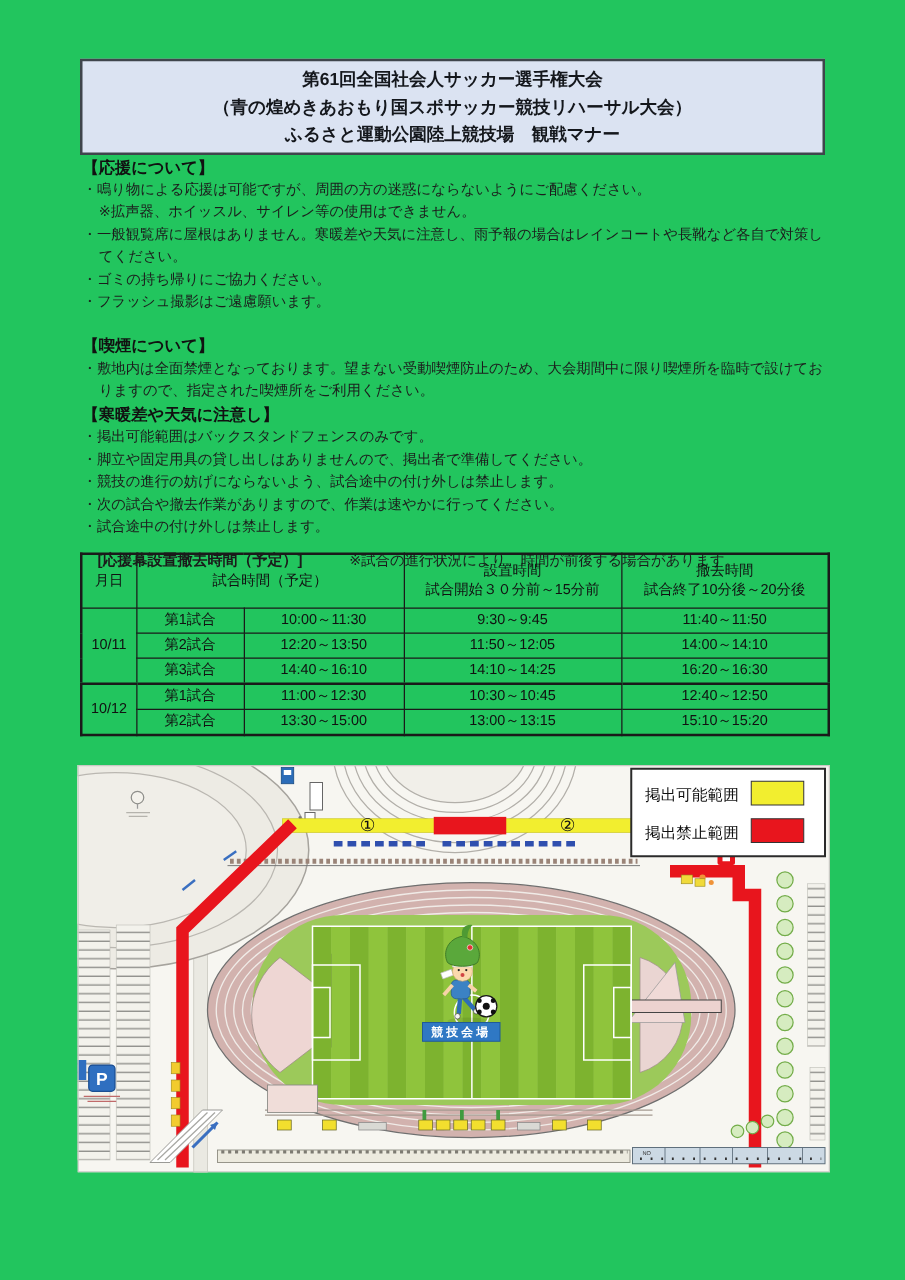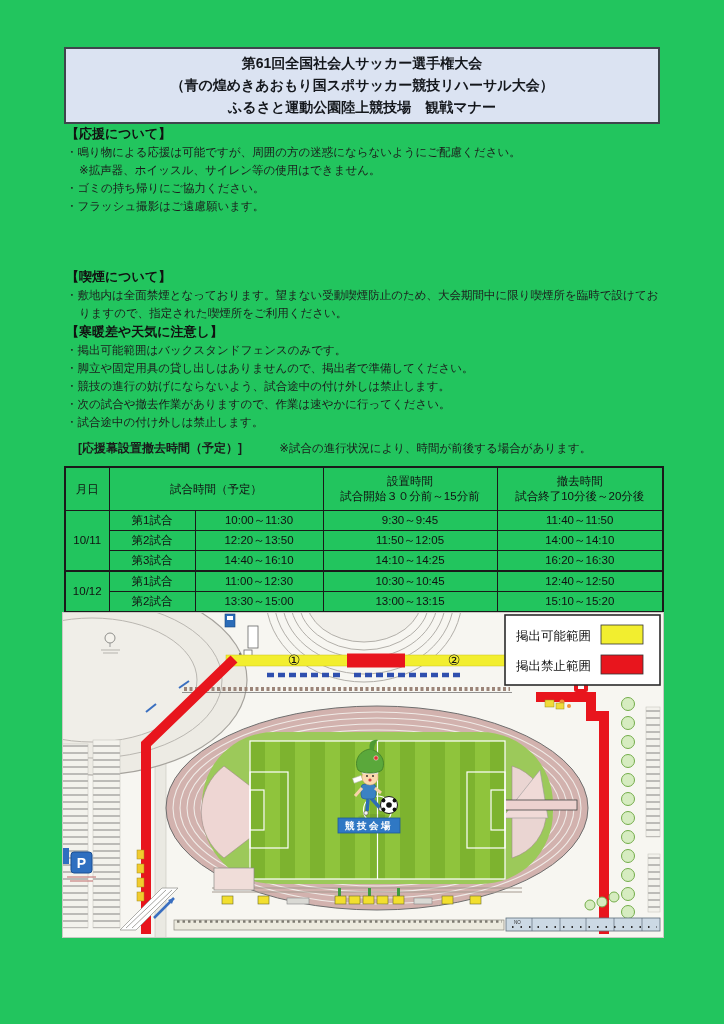--- a/index.html
+++ b/index.html
@@ -16,21 +16,21 @@
   .sec{position:absolute;left:66px;width:596px;}
   .sec h2{margin:0;font-size:13px;font-weight:700;line-height:18px;color:#111;}
   .sec .li{font-size:11.5px;line-height:18px;padding-left:13px;text-indent:-13px;color:#1c1c1c;}
   .sec .li.note{padding-left:13px;text-indent:0;}
 
   .caption{position:absolute;left:78px;top:440px;width:582px;font-size:12px;line-height:16px;}
   .caption .cap-label{font-weight:700;text-align:center;}
   .caption .cap-note{font-weight:400;font-size:11.5px;margin-left:34px;}
 
   table.sched{
-    position:absolute;left:64px;top:466px;width:598px;
+    position:absolute;left:64px;top:442px;width:598px;
     border-collapse:collapse;table-layout:fixed;
     font-size:11.5px;color:#111;
   }
   table.sched th,table.sched td{
     border:1px solid #1a1a1a;text-align:center;vertical-align:middle;
     padding:1px 2px;font-weight:400;line-height:15px;
   }
   table.sched{border:2px solid #1a1a1a;}
   table.sched thead th{height:40px;}
   table.sched tbody td{height:17px;}
@@ -50,20 +50,21 @@
   <div class="title-box">
     <div class="tl">第61回全国社会人サッカー選手権大会</div>
     <div class="tl">（青の煌めきあおもり国スポサッカー競技リハーサル大会）</div>
     <div class="tl">ふるさと運動公園陸上競技場　観戦マナー</div>
   </div>
 
   <div class="sec" style="top:125px">
     <h2>【応援について】</h2>
     <div class="li">・鳴り物による応援は可能ですが、周囲の方の迷惑にならないようにご配慮ください。</div>
     <div class="li note">※拡声器、ホイッスル、サイレン等の使用はできません。</div>
+    <div class="li">・一般観覧席に屋根はありません。寒暖差や天気に注意し、雨予報の場合はレインコートや長靴など各自で対策してください。</div>
     <div class="li">・ゴミの持ち帰りにご協力ください。</div>
     <div class="li">・フラッシュ撮影はご遠慮願います。</div>
   </div>
 
   <div class="sec" style="top:268px">
     <h2>【喫煙について】</h2>
     <div class="li">・敷地内は全面禁煙となっております。望まない受動喫煙防止のため、大会期間中に限り喫煙所を臨時で設けておりますので、指定された喫煙所をご利用ください。</div>
   </div>
 
   <div class="sec" style="top:323px">

